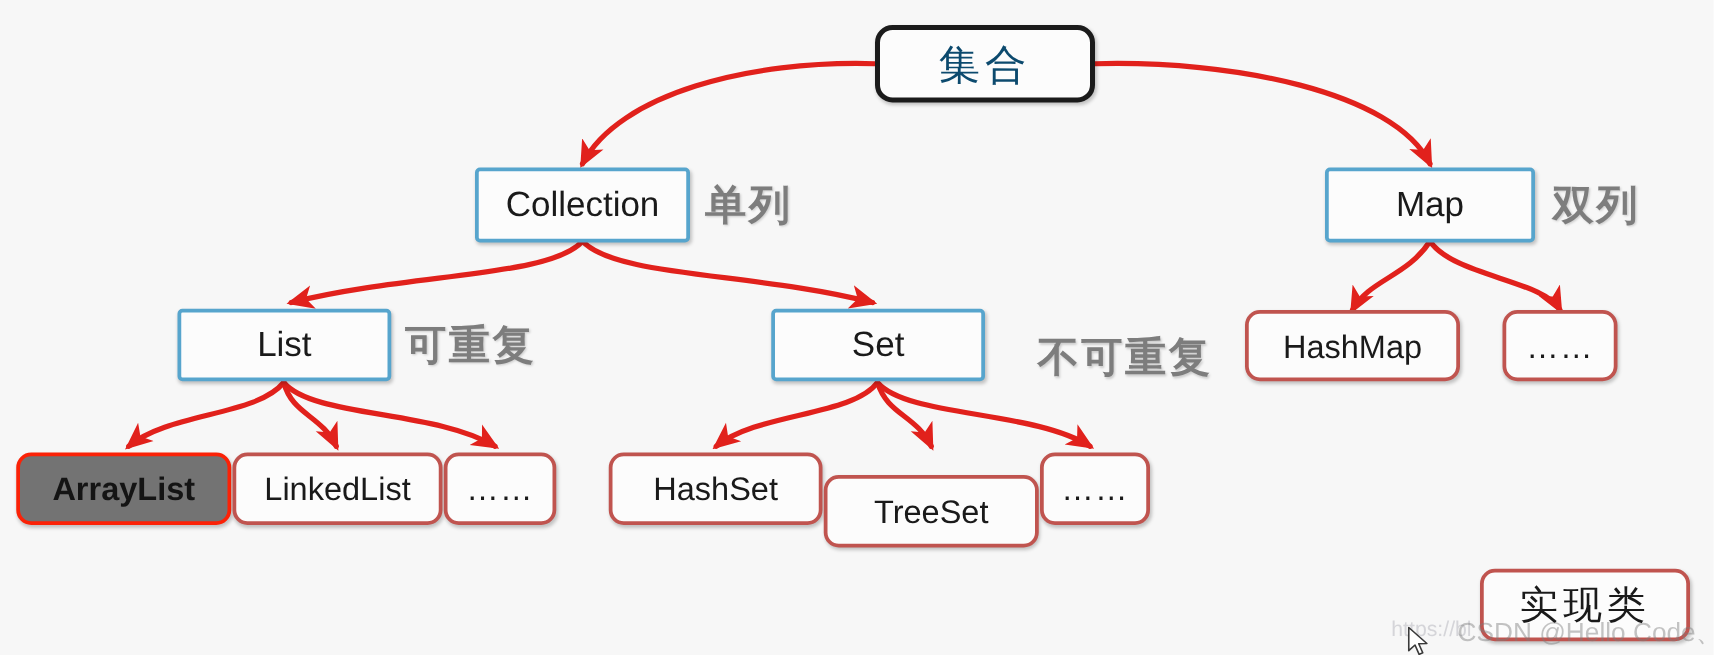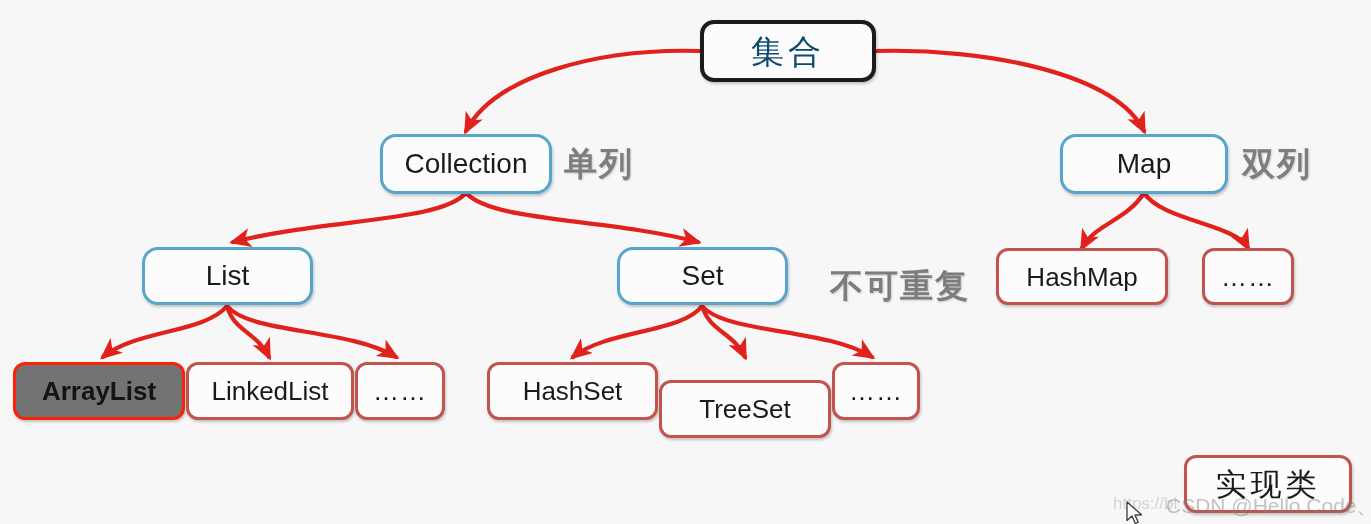--- a/index.html
+++ b/index.html
@@ -22,21 +22,21 @@
     height: 524px;
     pointer-events: none;
   }
   .node {
     position: absolute;
     box-sizing: border-box;
     display: flex;
     align-items: center;
     justify-content: center;
     background: #fcfcfc;
-    border-radius: 16px;
+    border-radius: 4px;
     box-shadow: 1px 2px 3px rgba(0,0,0,0.22);
     z-index: 2;
   }
   .node span {
     display: block;
     line-height: 1;
     white-space: nowrap;
   }
   
   .node.root {
@@ -170,20 +170,21 @@
   <div class="annot" style="left:564px; top:147px;">单列</div>
 
   <div class="node iface" style="left:1060px; top:134px; width:168px; height:60px;">
     <span>Map</span>
   </div>
   <div class="annot" style="left:1242px; top:147px;">双列</div>
 
   <div class="node iface" style="left:142px; top:247px; width:171px; height:58px;justify-content:center;">
     <span>List</span>
   </div>
+  <div class="annot" style="left:324px; top:259px;">可重复</div>
 
   <div class="node iface" style="left:617px; top:247px; width:171px; height:58px;">
     <span>Set</span>
   </div>
   <div class="annot" style="left:798px; top:269px;margin-left:32px;">不可重复</div>
 
   <div class="node impl" style="left:996px; top:248px; width:172px; height:57px;">
     <span>HashMap</span>
   </div>
   <div class="node impl ellipsis" style="left:1202px; top:248px; width:92px; height:57px;">

